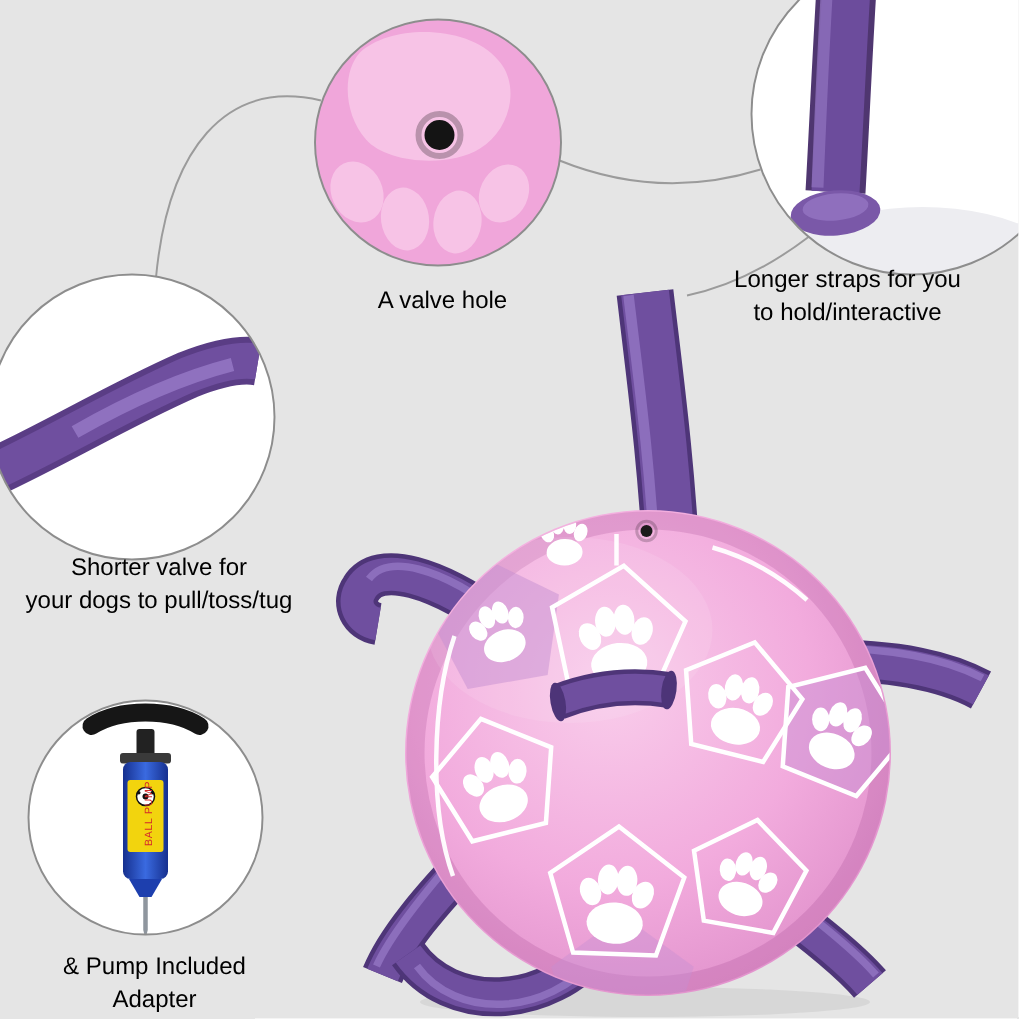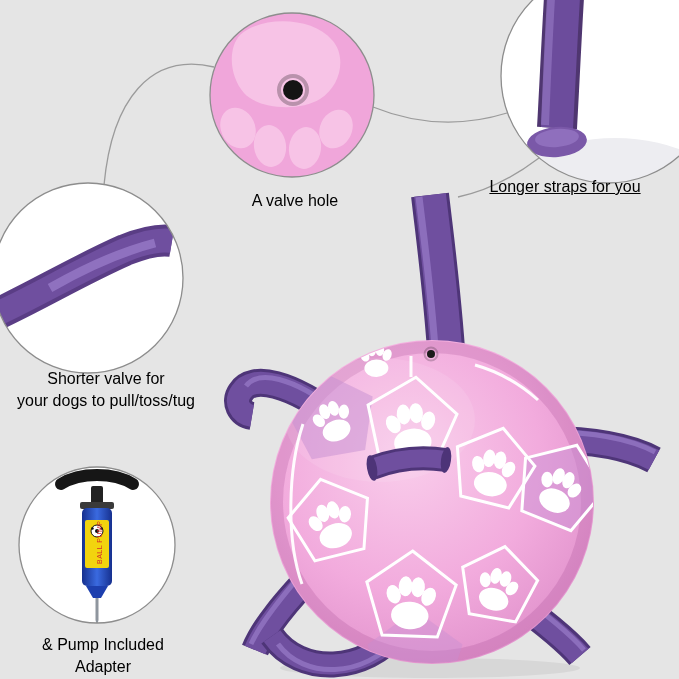--- a/index.html
+++ b/index.html
@@ -199,22 +199,23 @@
         </g>
       </g>
       <circle class="ring" cx="97" cy="545" r="78"></circle>
     </g>
   </svg>
 
   <div class="caption" style="left:195px;top:190px;width:200px;">
     <div>A valve hole</div>
   </div>
 
-  <div class="caption" style="left:452px;top:176px;width:226px;text-decoration:underline;">
+  <div class="caption" style="left:452px;top:176px;width:226px;">
     <div>Longer straps for you</div>
+    <div>to hold/interactive</div>
   </div>
 
   <div class="caption" style="left:0px;top:368px;width:212px;">
     <div>Shorter valve for</div>
     <div>your dogs to pull/toss/tug</div>
   </div>
 
   <div class="caption" style="left:10px;top:634px;width:186px;">
     <div>&amp; Pump Included</div>
     <div>Adapter</div>

